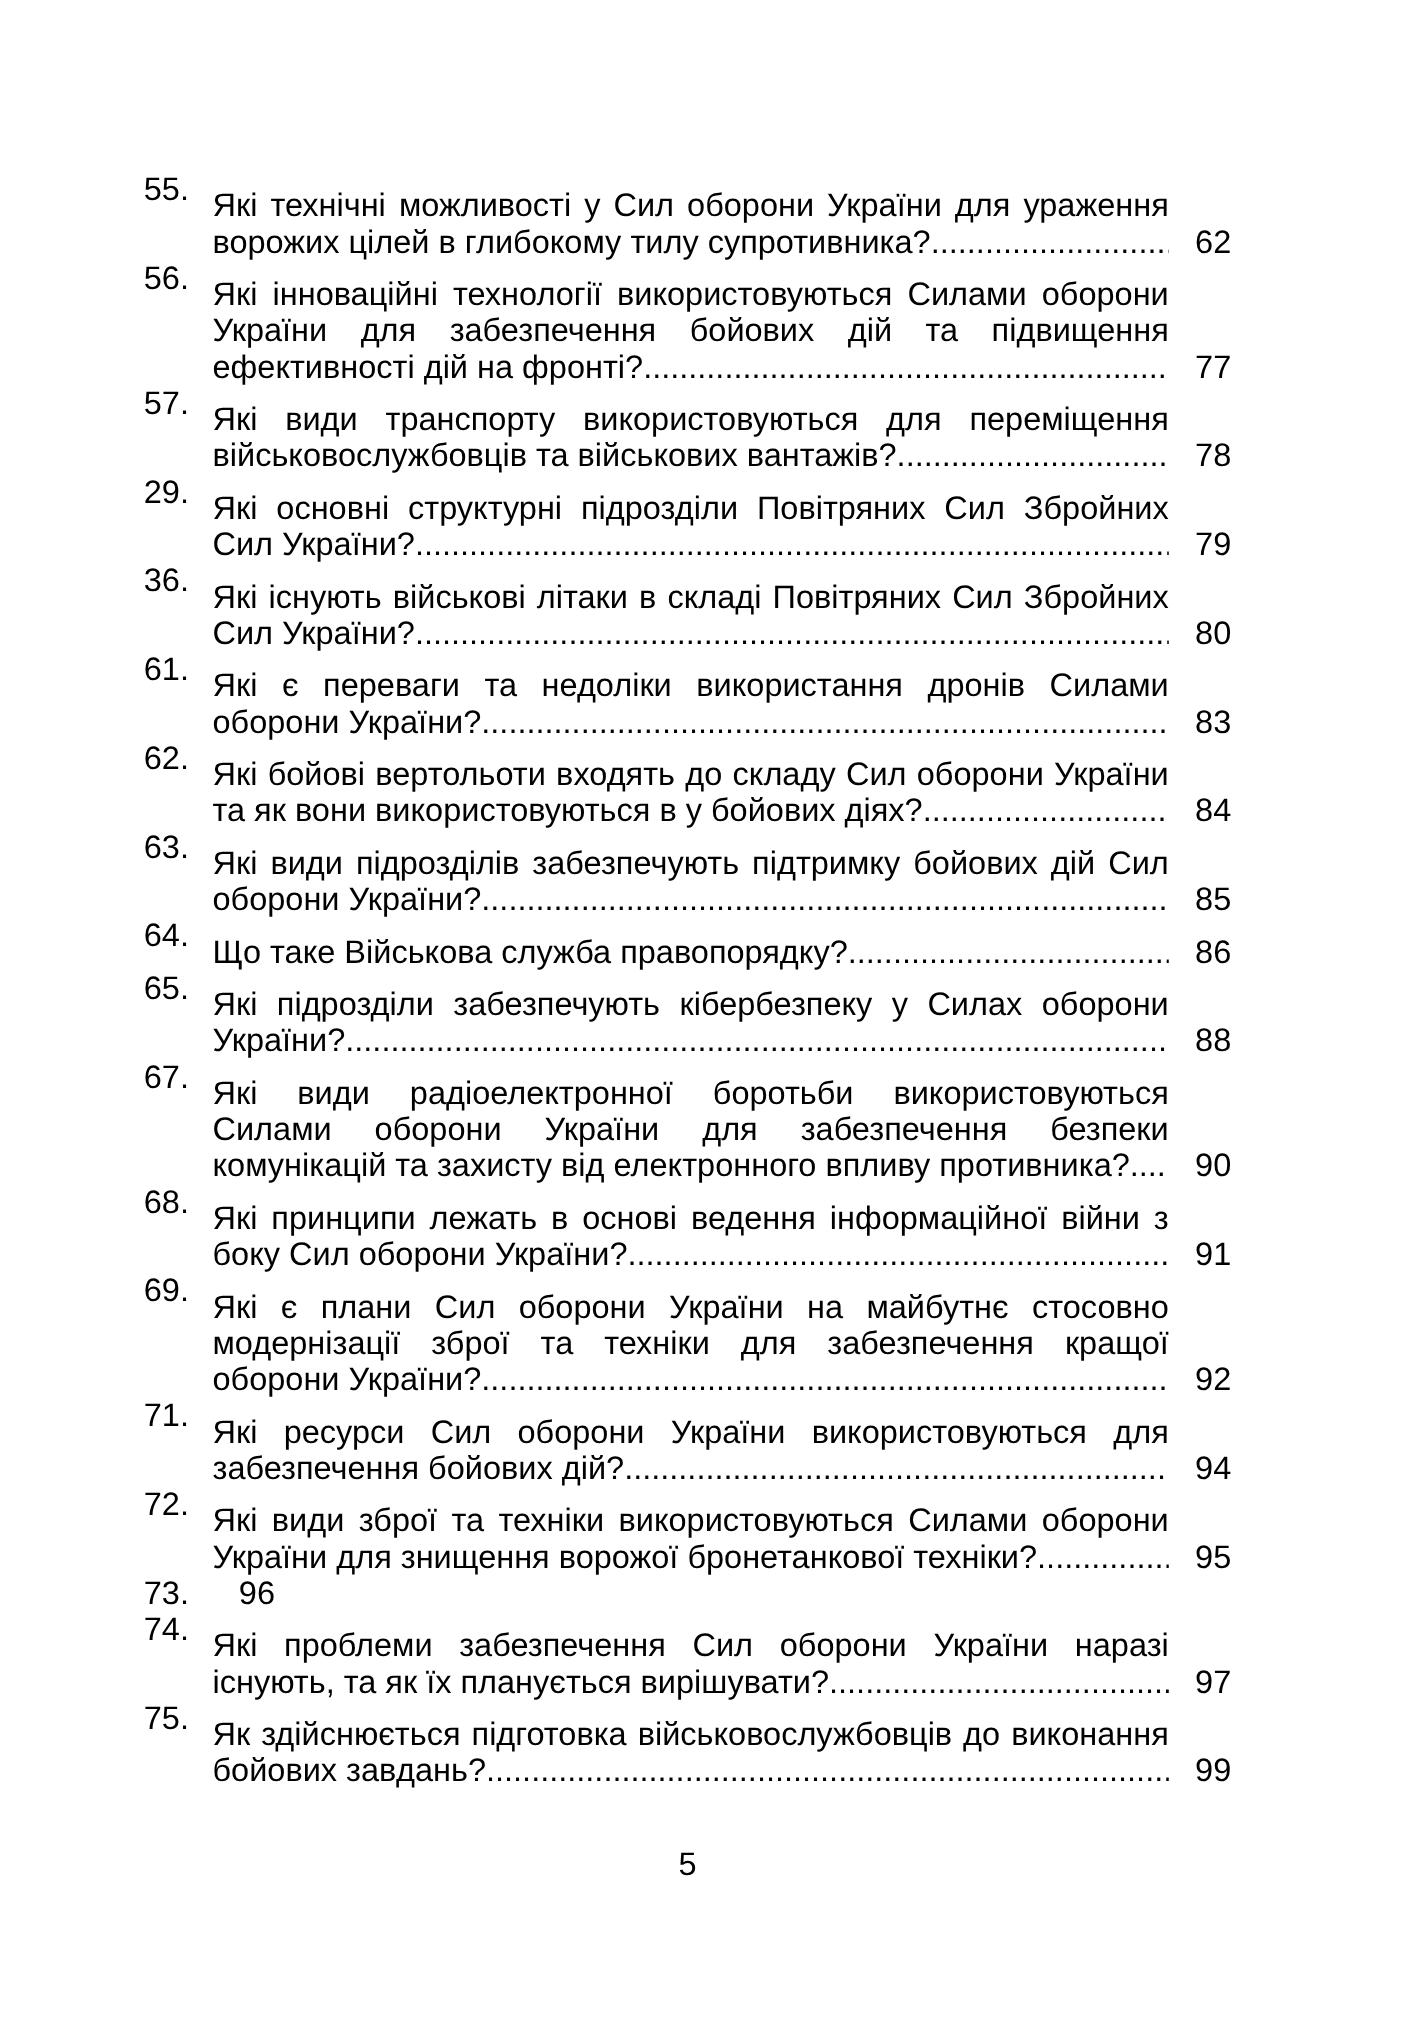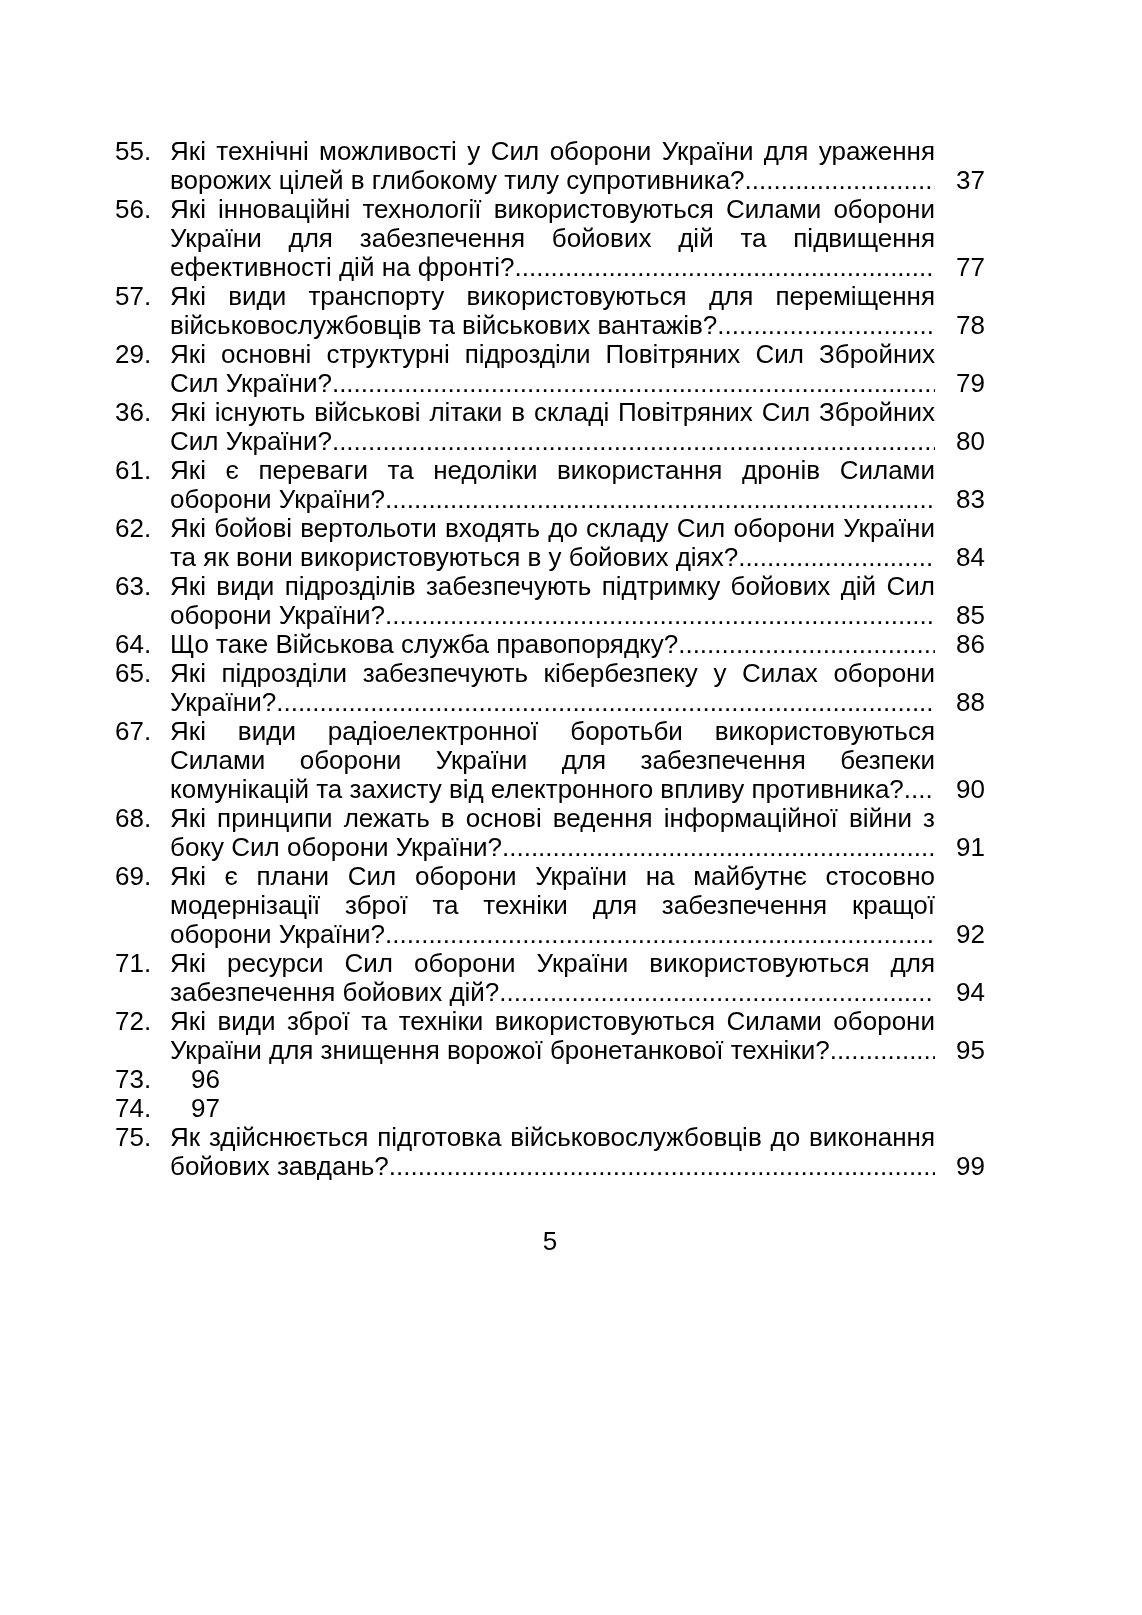--- a/index.html
+++ b/index.html
@@ -22,20 +22,21 @@
   }
   .entry-num {
     flex: 0 0 55px;
     width: 55px;
   }
   .entry-body {
     flex: 1 1 auto;
     min-width: 0;
     text-align: justify;
     overflow: hidden;
+    margin-top: 13px;
   }
   .entry-text { }
   .leader {
     display: inline-block;
     width: 0;
     white-space: nowrap;
     overflow: visible;
   }
   .leader::after {
     content: "..........................................................................................................................................................";
@@ -52,21 +53,21 @@
   }
 </style>
 </head>
 <body>
 
 <div class="page-inner">
   <ol class="toc-list" id="toc-list">
   <li class="entry">
     <span class="entry-num">55.</span>
     <span class="entry-body"><span class="entry-text">Які технічні можливості у Сил оборони України для ураження ворожих цілей в глибокому тилу супротивника?</span><span class="leader"></span></span>
-    <span class="entry-page">37</span>
+    <span class="entry-page">62</span>
   </li>
 
   <li class="entry">
     <span class="entry-num">56.</span>
     <span class="entry-body"><span class="entry-text">Які інноваційні технології використовуються Силами оборони України для забезпечення бойових дій та підвищення ефективності дій на фронті?</span><span class="leader"></span></span>
     <span class="entry-page">77</span>
   </li>
 
   <li class="entry">
     <span class="entry-num">57.</span>
@@ -149,20 +150,21 @@
     <span class="entry-page">95</span>
   </li>
 
   <li class="entry">
     <span class="entry-num">73.</span>
     <span class="entry-page">96</span>
   </li>
 
   <li class="entry">
     <span class="entry-num">74.</span>
+    <span class="entry-body"><span class="entry-text">Які проблеми забезпечення Сил оборони України наразі існують, та як їх планується вирішувати?</span><span class="leader"></span></span>
     <span class="entry-page">97</span>
   </li>
 
   <li class="entry">
     <span class="entry-num">75.</span>
     <span class="entry-body"><span class="entry-text">Як здійснюється підготовка військовослужбовців до виконання бойових завдань?</span><span class="leader"></span></span>
     <span class="entry-page">99</span>
   </li>
 </ol>
   <div class="footer">

